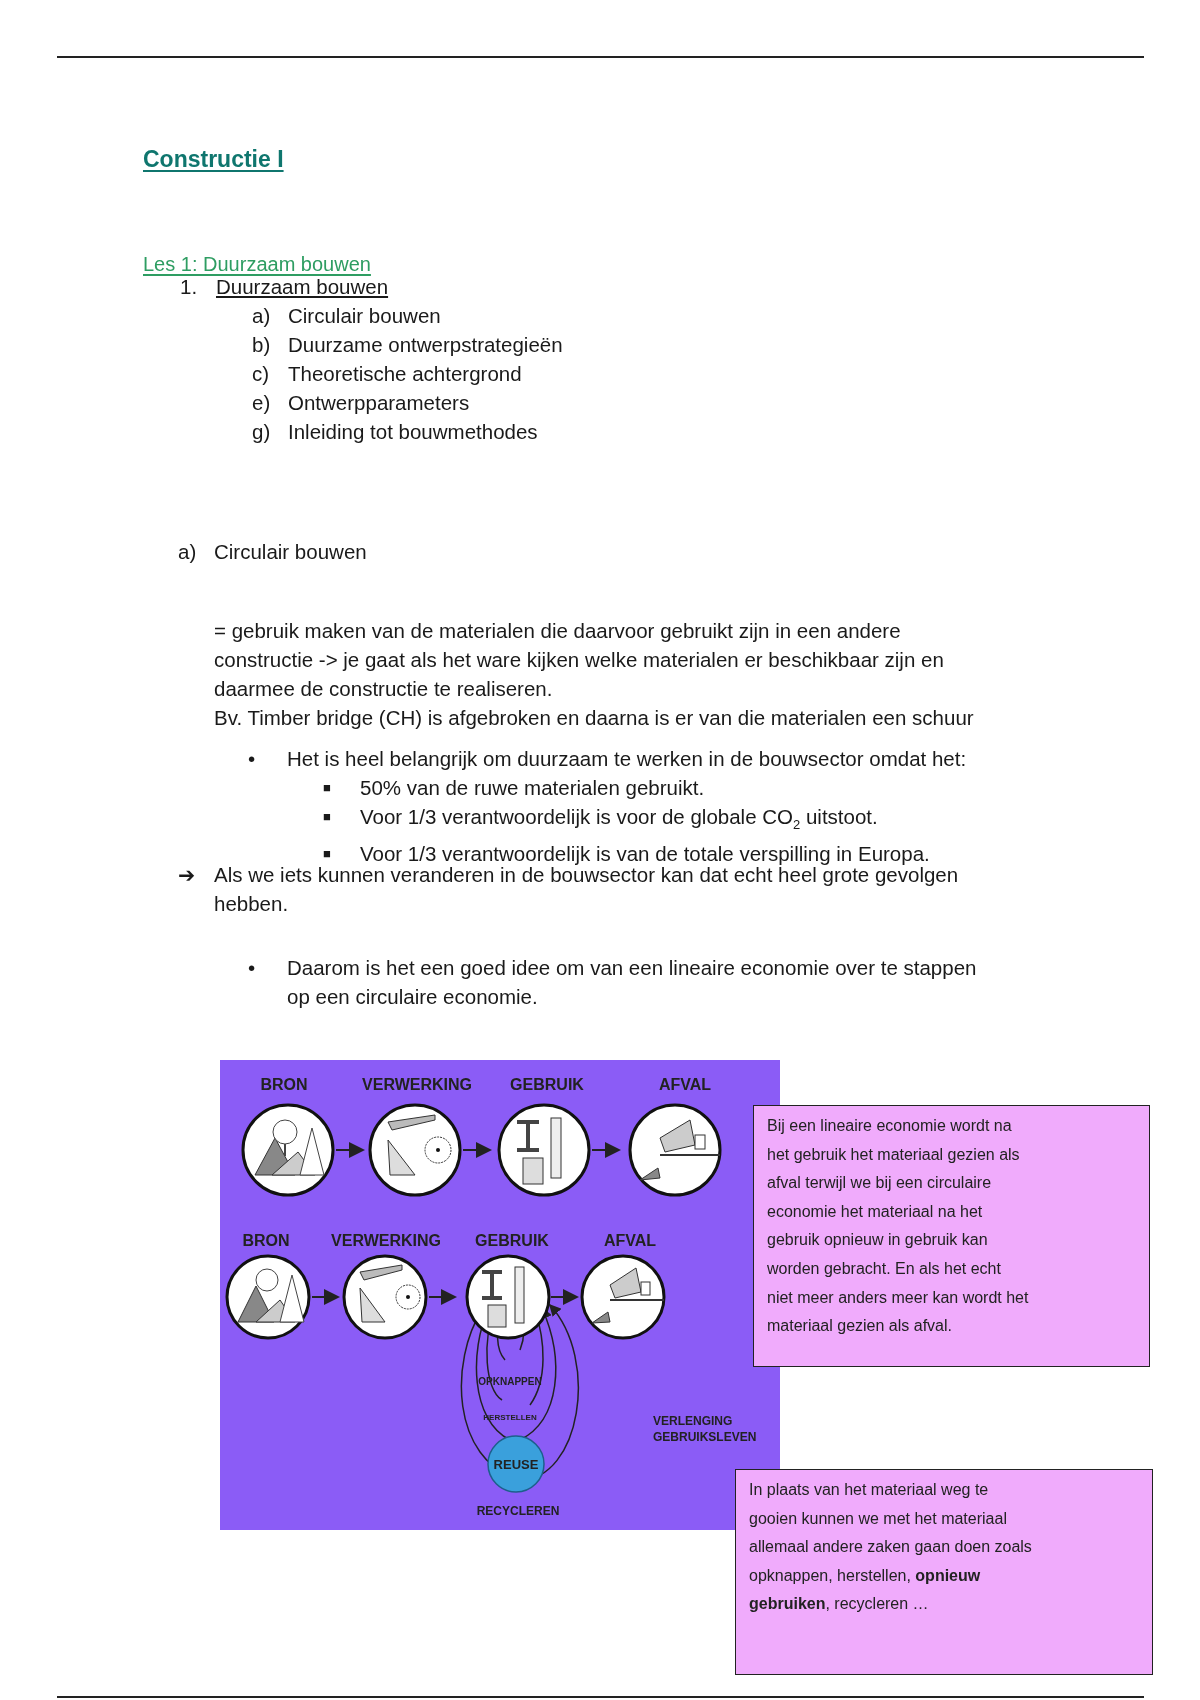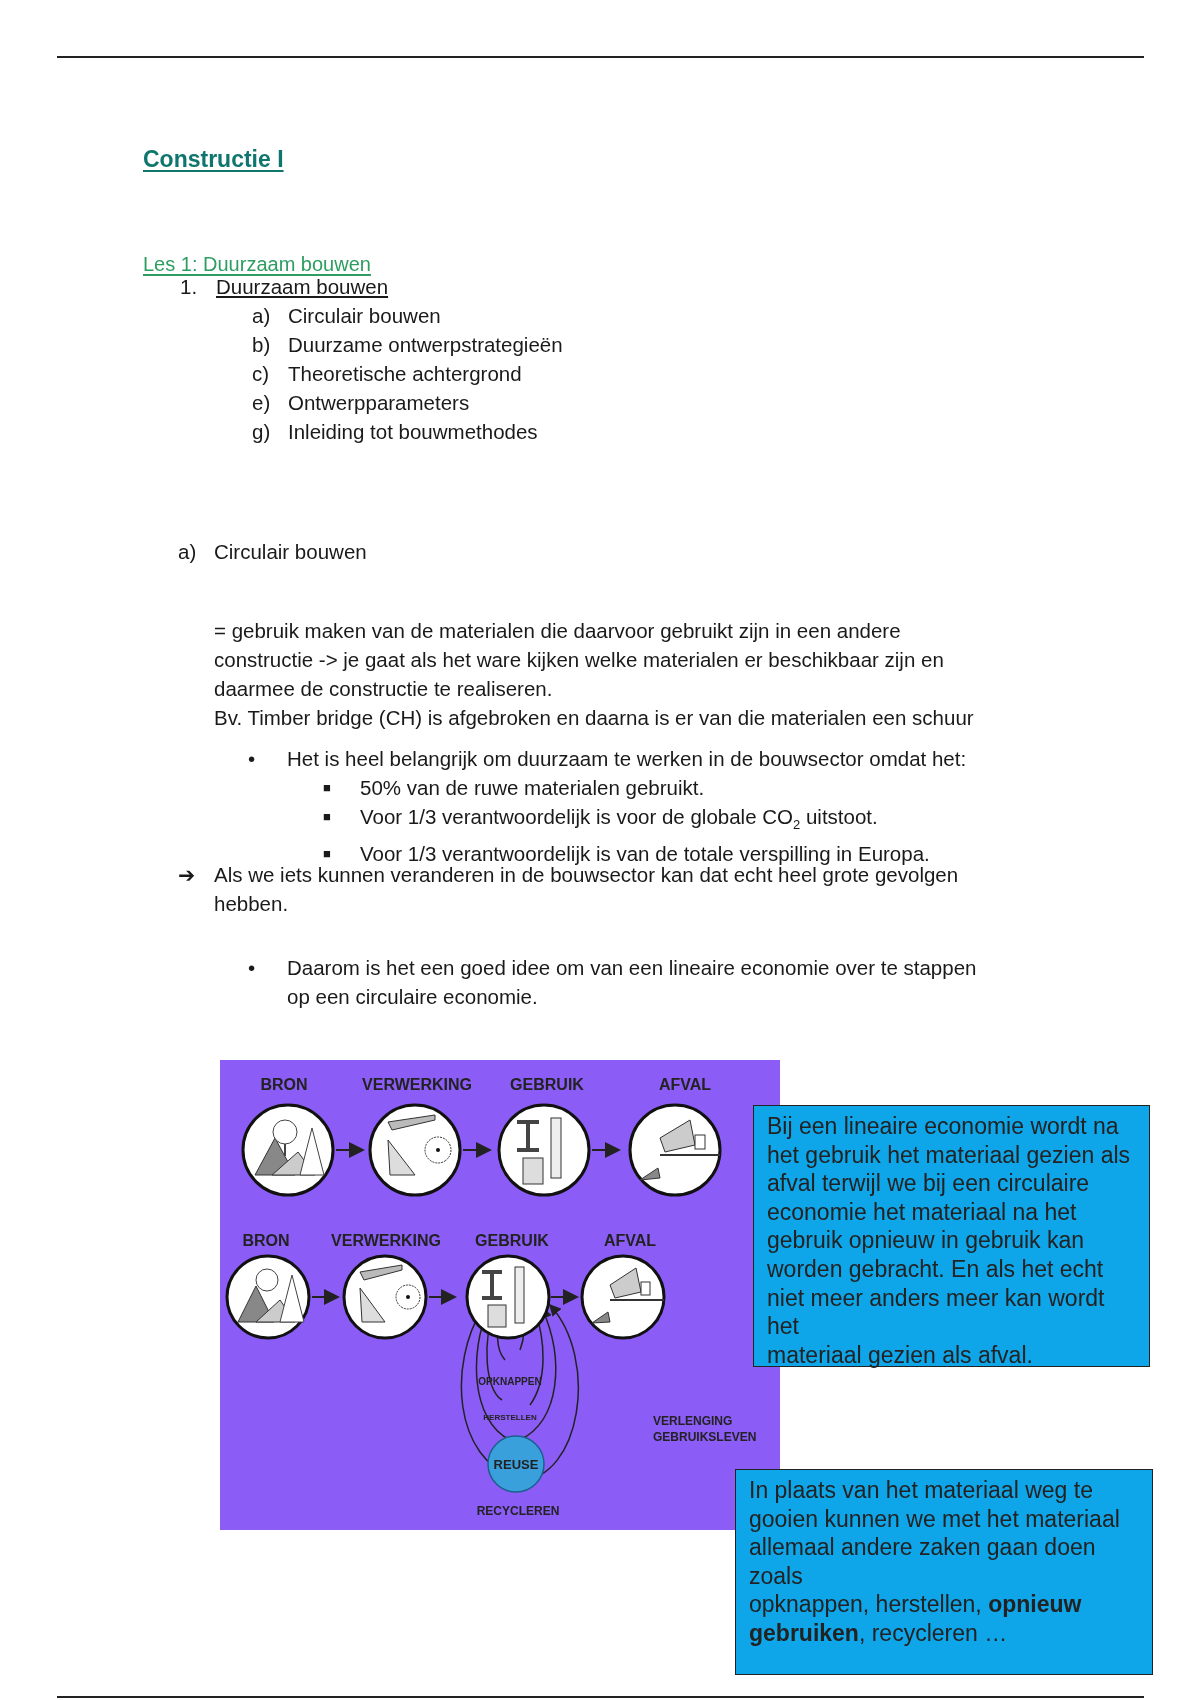--- a/index.html
+++ b/index.html
@@ -9,21 +9,21 @@
   .rule.top { top: 56px; }
   .rule.bottom { top: 1696px; }
   .abs { position: absolute; }
   .title { left: 143px; top: 146px; font-size: 23px; font-weight: bold; color: #0f766e;
            text-decoration: underline; text-underline-offset: 3px; }
   .subtitle { left: 143px; top: 214px; font-size: 20px; color: #2e9d62;
               text-decoration: underline; text-underline-offset: 3px; margin-top: 39px; }
   .txt { font-size: 20.5px; line-height: 29px; white-space: nowrap; }
   .num { display: inline-block; width: 36px; }
   .alpha { display: inline-block; width: 36px; }
-  .box { position: absolute; border: 1.5px solid #222; background: #0ea5e9; font-size: 23px;
+  .box { position: absolute; border: 1.5px solid #222; background: #f0abfc; font-size: 16px;
          line-height: 28.6px; padding: 6px 10px 6px 13px; box-sizing: border-box; color: #222; }
   .diagram { position: absolute; left: 220px; top: 1060px; width: 560px; height: 470px; background: #8b5cf6; }
   .dlabel { font-family: "Liberation Sans", sans-serif; font-weight: bold; fill: #222; }
 </style>
 </head>
 <body>
 
 <div class="rule top"></div>
 
 <div class="abs title">Constructie I</div>

